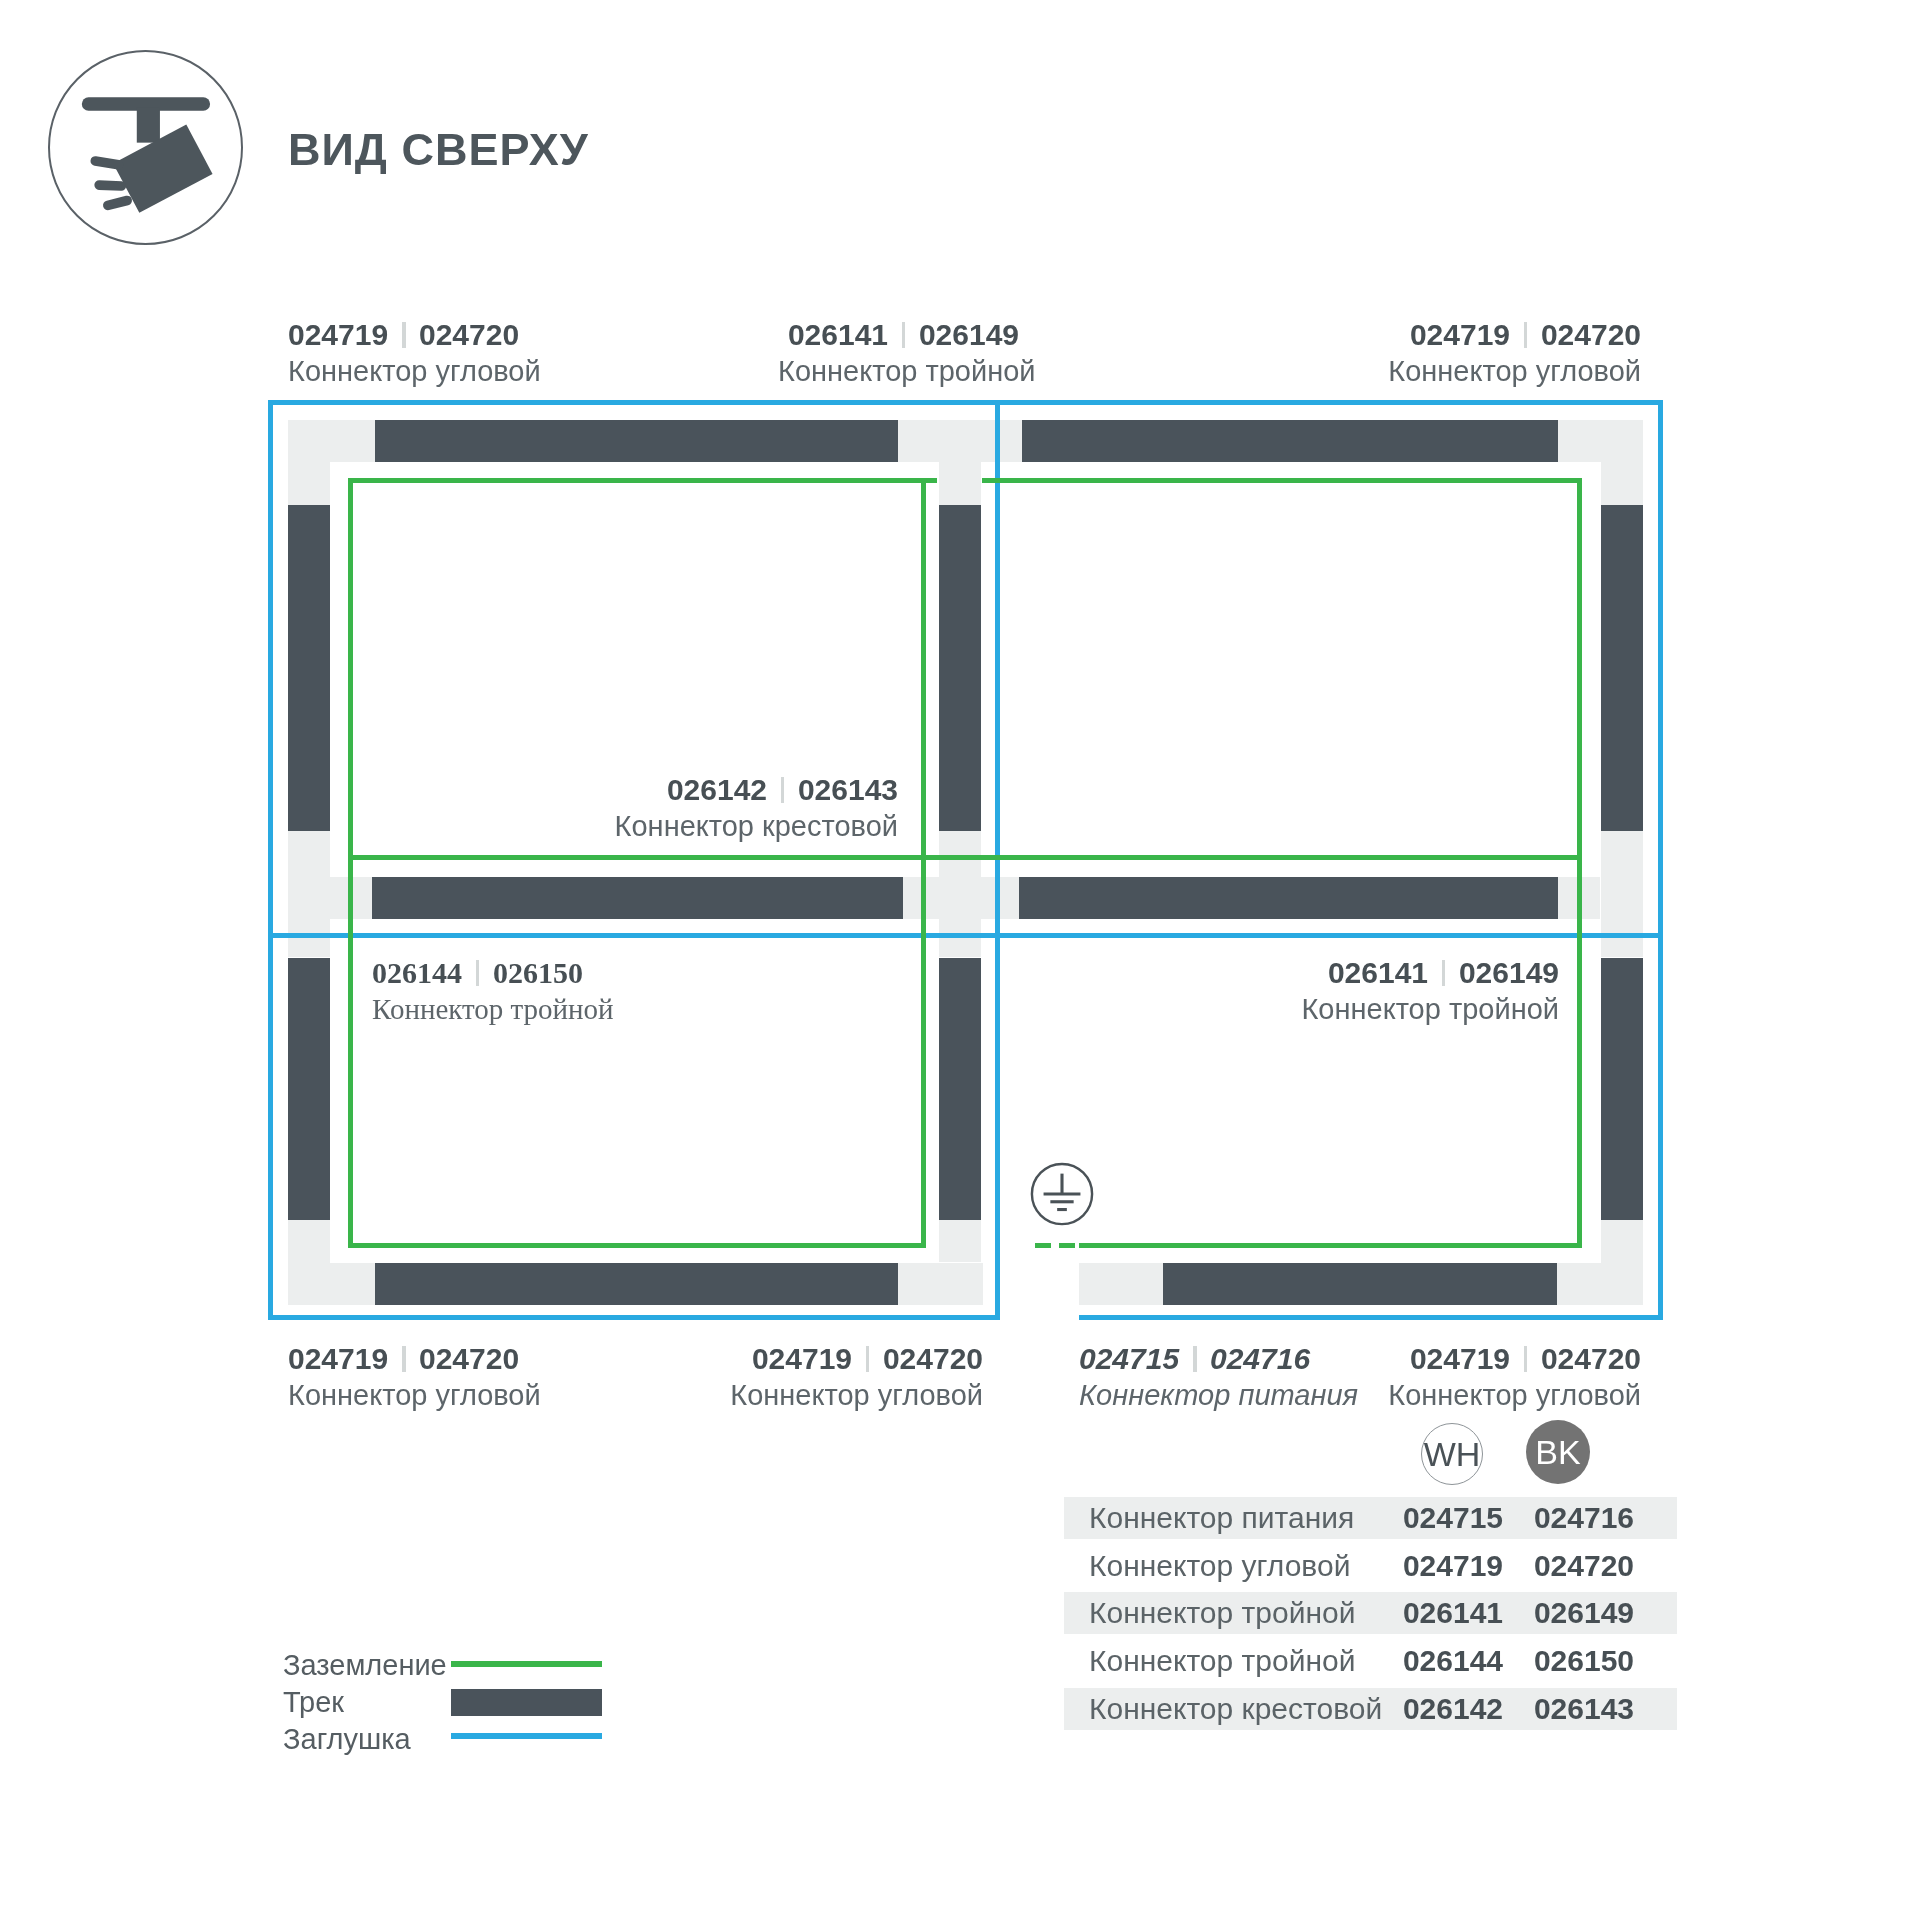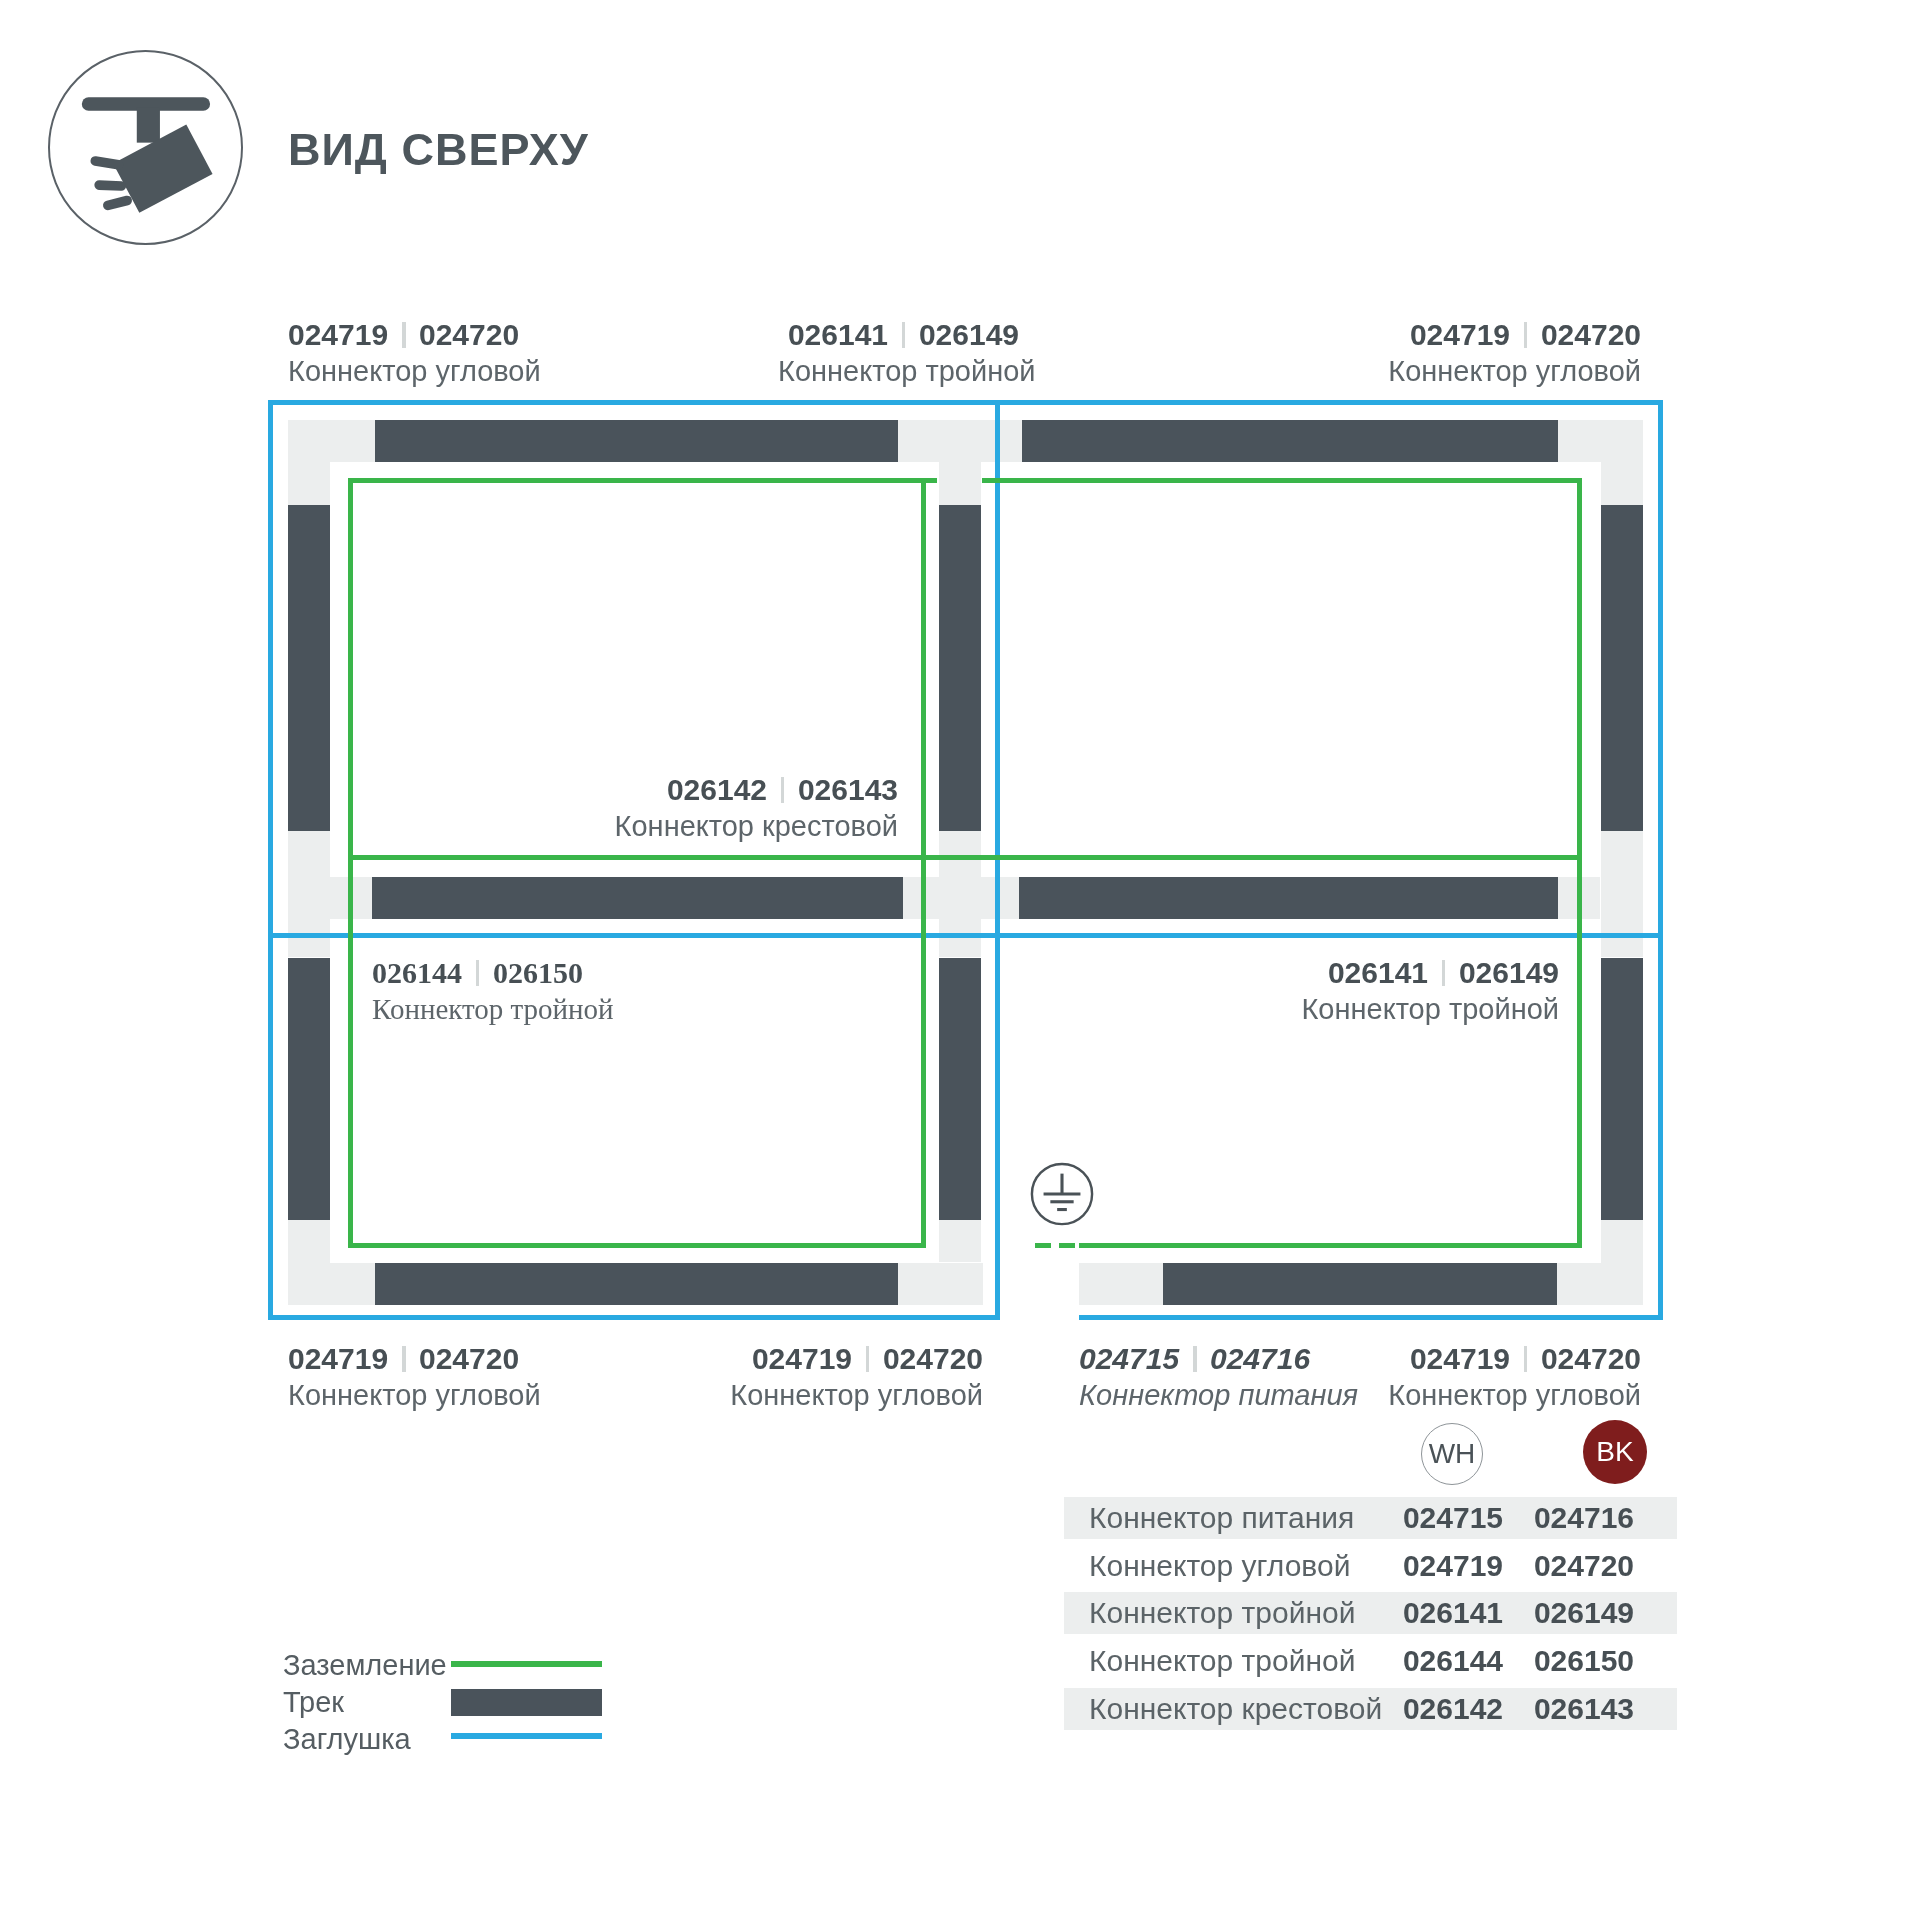--- a/index.html
+++ b/index.html
@@ -22,23 +22,23 @@
   .dlabel .name{font-size:29px;color:#5d656a;}
   .codesep{display:inline-block;width:3.9px;height:26px;background:#d3d7d7;margin:0 13.5px;vertical-align:-2.9px;}
   .ta-r{text-align:right;}
   .ta-c{text-align:center;}
 
   
   .legend-label{position:absolute;left:283px;font-size:29px;color:#555d62;line-height:31px;white-space:nowrap;}
   .legend-swatch{position:absolute;left:451px;width:151px;}
 
   
-  .hdr-circle{position:absolute;border-radius:50%;display:flex;align-items:center;justify-content:center;font-size:28px;box-sizing:border-box;}
+  .hdr-circle{position:absolute;border-radius:50%;display:flex;align-items:center;justify-content:center;font-size:34px;box-sizing:border-box;}
   .hdr-wh{left:1421px;top:1423px;width:62px;height:62px;border:1.9px solid #8e9498;color:#4a5257;background:#fff;}
-  .hdr-bk{left:1583px;top:1420px;width:64px;height:64px;background:#7f1d1d;color:#ffffff;}
+  .hdr-bk{left:1526px;top:1420px;width:64px;height:64px;background:#737373;color:#ffffff;}
   .trow{position:absolute;left:1064px;width:613px;height:42px;line-height:42px;}
   .trow.alt{background:#eceeee;}
   .trow .rname{position:absolute;left:25px;font-size:30px;color:#5b6367;white-space:nowrap;}
   .trow .rwh,.trow .rbk{position:absolute;width:116px;text-align:center;font-size:30px;font-weight:bold;color:#474f54;}
   .trow .rwh{left:331px;}
   .trow .rbk{left:462px;}
 </style>
 </head>
 <body>
 

